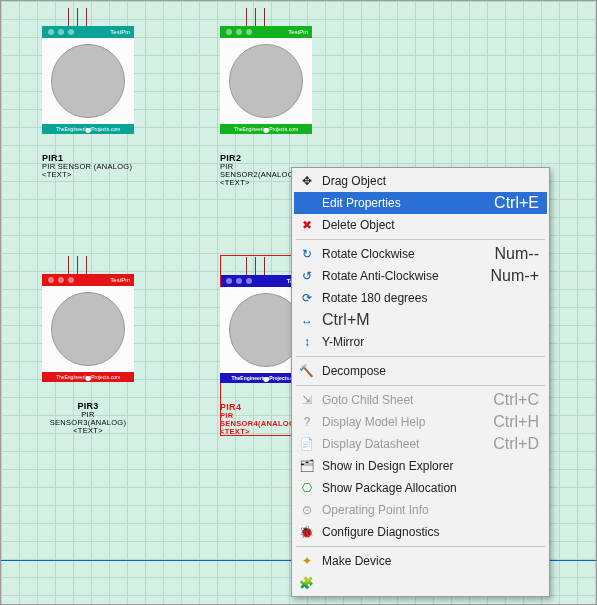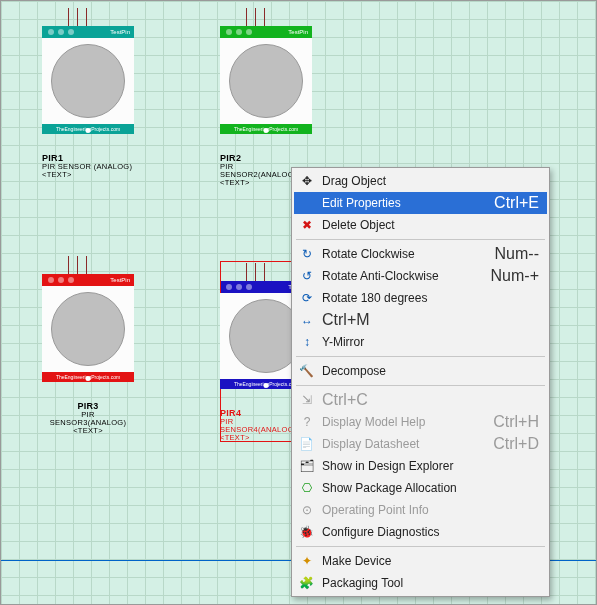--- a/index.html
+++ b/index.html
@@ -197,21 +197,21 @@
     <div class="body">
         <div class="dome"></div>
       </div>
     <div class="strip">
         <span>TheEngineeringProjects.com</span>
         <div class="dot"></div>
       </div>
     <div class="label"><b>PIR3</b><span>PIR SENSOR3(ANALOG)</span><br><span>&lt;TEXT&gt;</span></div>
   </div>
 
-  <div class="sensor c-blue sel-red" style="left:219px; top:260px;">
+  <div class="sensor c-blue sel-red" style="left:219px; top:254px;font-weight:bold;">
     <div class="pins">
         <div class="pin"></div>
         <div class="pin"></div>
         <div class="pin"></div>
       </div>
     <div class="board">
         <div class="pad"></div>
         <div class="pad"></div>
         <div class="pad"></div>
         <span class="smlabel">TestPin</span>
@@ -265,20 +265,21 @@
       <span class="txt">Y-Mirror</span>
     </div>
     <div class="sep"></div>
     <div class="mi">
       <span class="ic">🔨</span>
       <span class="txt">Decompose</span>
     </div>
     <div class="sep"></div>
     <div class="mi dis">
       <span class="ic">⇲</span>
+      <span class="txt">Goto Child Sheet</span>
       <span class="sc">Ctrl+C</span>
     </div>
     <div class="mi dis">
       <span class="ic">?</span>
       <span class="txt">Display Model Help</span>
       <span class="sc">Ctrl+H</span>
     </div>
     <div class="mi dis">
       <span class="ic">📄</span>
       <span class="txt">Display Datasheet</span>
@@ -300,15 +301,14 @@
       <span class="ic" style="color: rgb(138, 43, 226);">🐞</span>
       <span class="txt">Configure Diagnostics</span>
     </div>
     <div class="sep"></div>
     <div class="mi">
       <span class="ic" style="color: rgb(212, 143, 0);">✦</span>
       <span class="txt">Make Device</span>
     </div>
     <div class="mi">
       <span class="ic">🧩</span>
-      <span class="txt">Packaging Tool</span>
     </div>
   </div>
 
 </body></html>

